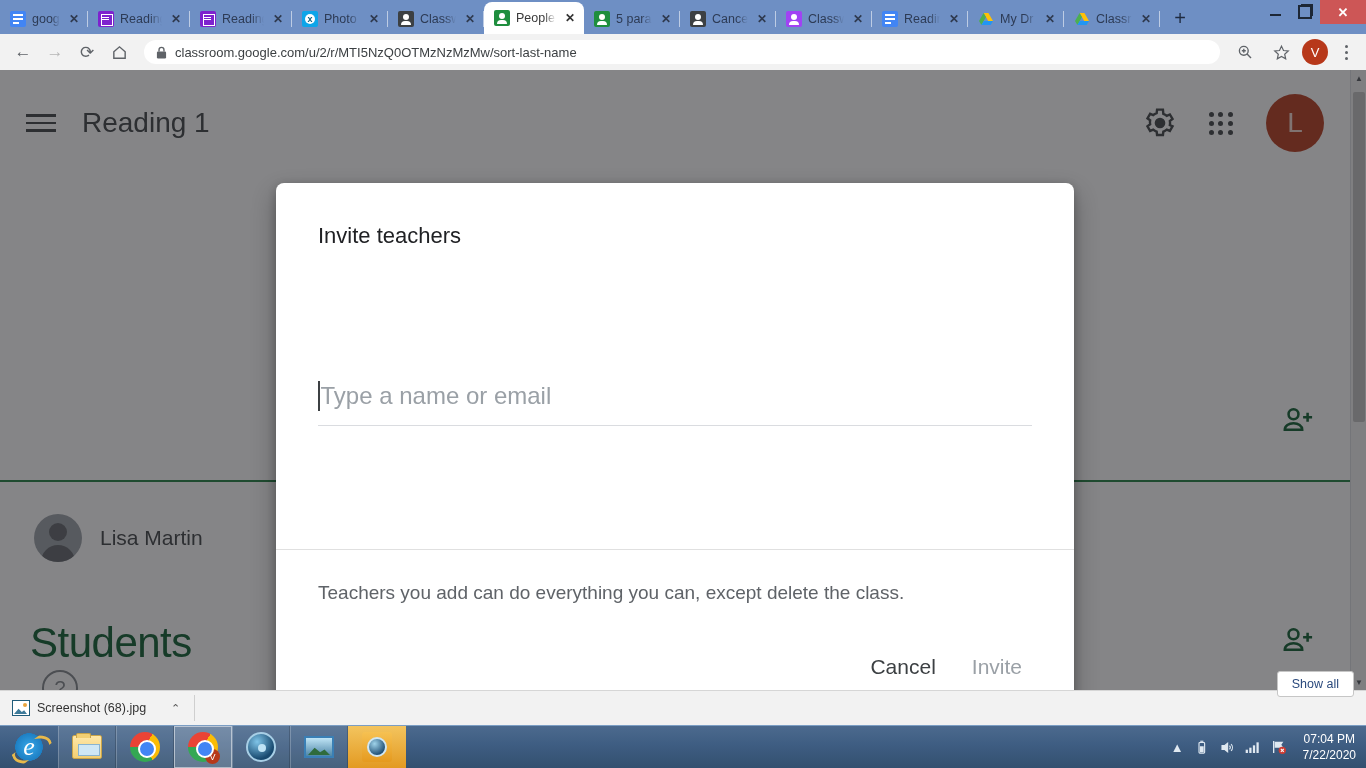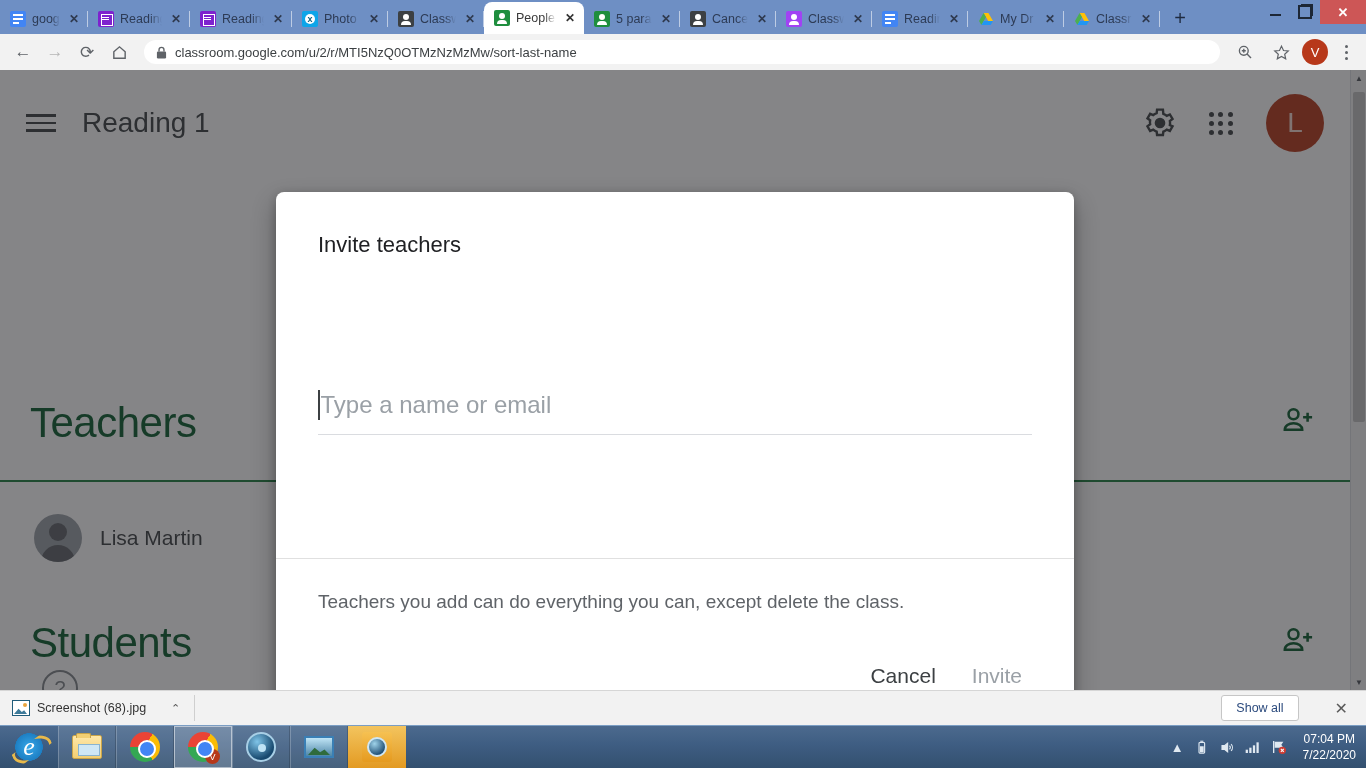--- a/index.html
+++ b/index.html
@@ -282,21 +282,21 @@
     position: absolute; left: 2px; top: 22px; width: 12px; height: 330px;
     background: #c1c1c1; border-radius: 2px;
   }
 
   
   #modal-scrim {
     position: absolute; inset: 0; background: rgba(32,33,36,0.55);
   }
   #invite-dialog {
     position: absolute;
-    left: 276px; top: 122px; width: 798px; height: 528px;
+    left: 276px; top: 113px; width: 798px; height: 528px;
     background: #fff;
     border-radius: 8px;
     box-shadow: 0 11px 24px rgba(0,0,0,0.32), 0 2px 8px rgba(0,0,0,0.2);
     display: flex; flex-direction: column;
   }
   #dialog-title {
     font-size: 22px; color: #202124; font-weight: 400;
     padding: 40px 42px 0 42px;
   }
   #dialog-body { flex: 1 1 auto; padding: 0 42px; position: relative; }
@@ -359,21 +359,21 @@
     width: 13px; height: 7px;
     background: #3d7a99;
     clip-path: polygon(0 100%, 35% 25%, 60% 70%, 78% 45%, 100% 100%);
   }
   #download-thumb::after {
     content: ""; position: absolute; right: 2px; top: 2px;
     width: 4px; height: 4px; border-radius: 50%; background: #e8a33d;
   }
   #download-name { font-size: 12.5px; color: #333; }
   #download-chevron { font-size: 11px; color: #555; margin-left: 18px; }
-  #shelf-right { margin-left: auto; display: flex; align-items: center; gap: 30px; }
+  #shelf-right { margin-left: auto; display: flex; align-items: center; gap: 30px; flex-direction: column; }
   #show-all-button {
     font-size: 12.5px; color: #2b4a7d;
     border: 1px solid #c6c6c6; border-radius: 3px;
     background: #fff; padding: 5px 14px;
     font-family: "Liberation Sans", sans-serif;
   }
   #shelf-close { font-size: 16px; color: #5a5a5a; padding: 0 6px; }
 
   
   #taskbar {
@@ -672,21 +672,20 @@
               <i></i>
               <i></i>
               <i></i>
               <i></i>
           </div>
           <div id="account-avatar">L</div>
         </div>
       </div>
 
       <div class="section-head" id="teachers-section">
-        <div class="section-title">Teachers</div>
         <div class="add-person-btn">
           <svg width="36" height="36" viewBox="0 0 24 24" fill="none" stroke="#0b5c2e" stroke-width="1.7">
             <circle cx="9" cy="7.5" r="3.3"></circle>
             <path d="M3.2 17.8c0-2.6 2.6-4.3 5.8-4.3s5.8 1.7 5.8 4.3z"></path>
             <path d="M18.4 6.5v6 M15.4 9.5h6"></path>
           </svg>
         </div>
       </div>
       <div class="section-rule" id="teachers-rule"></div>
 

